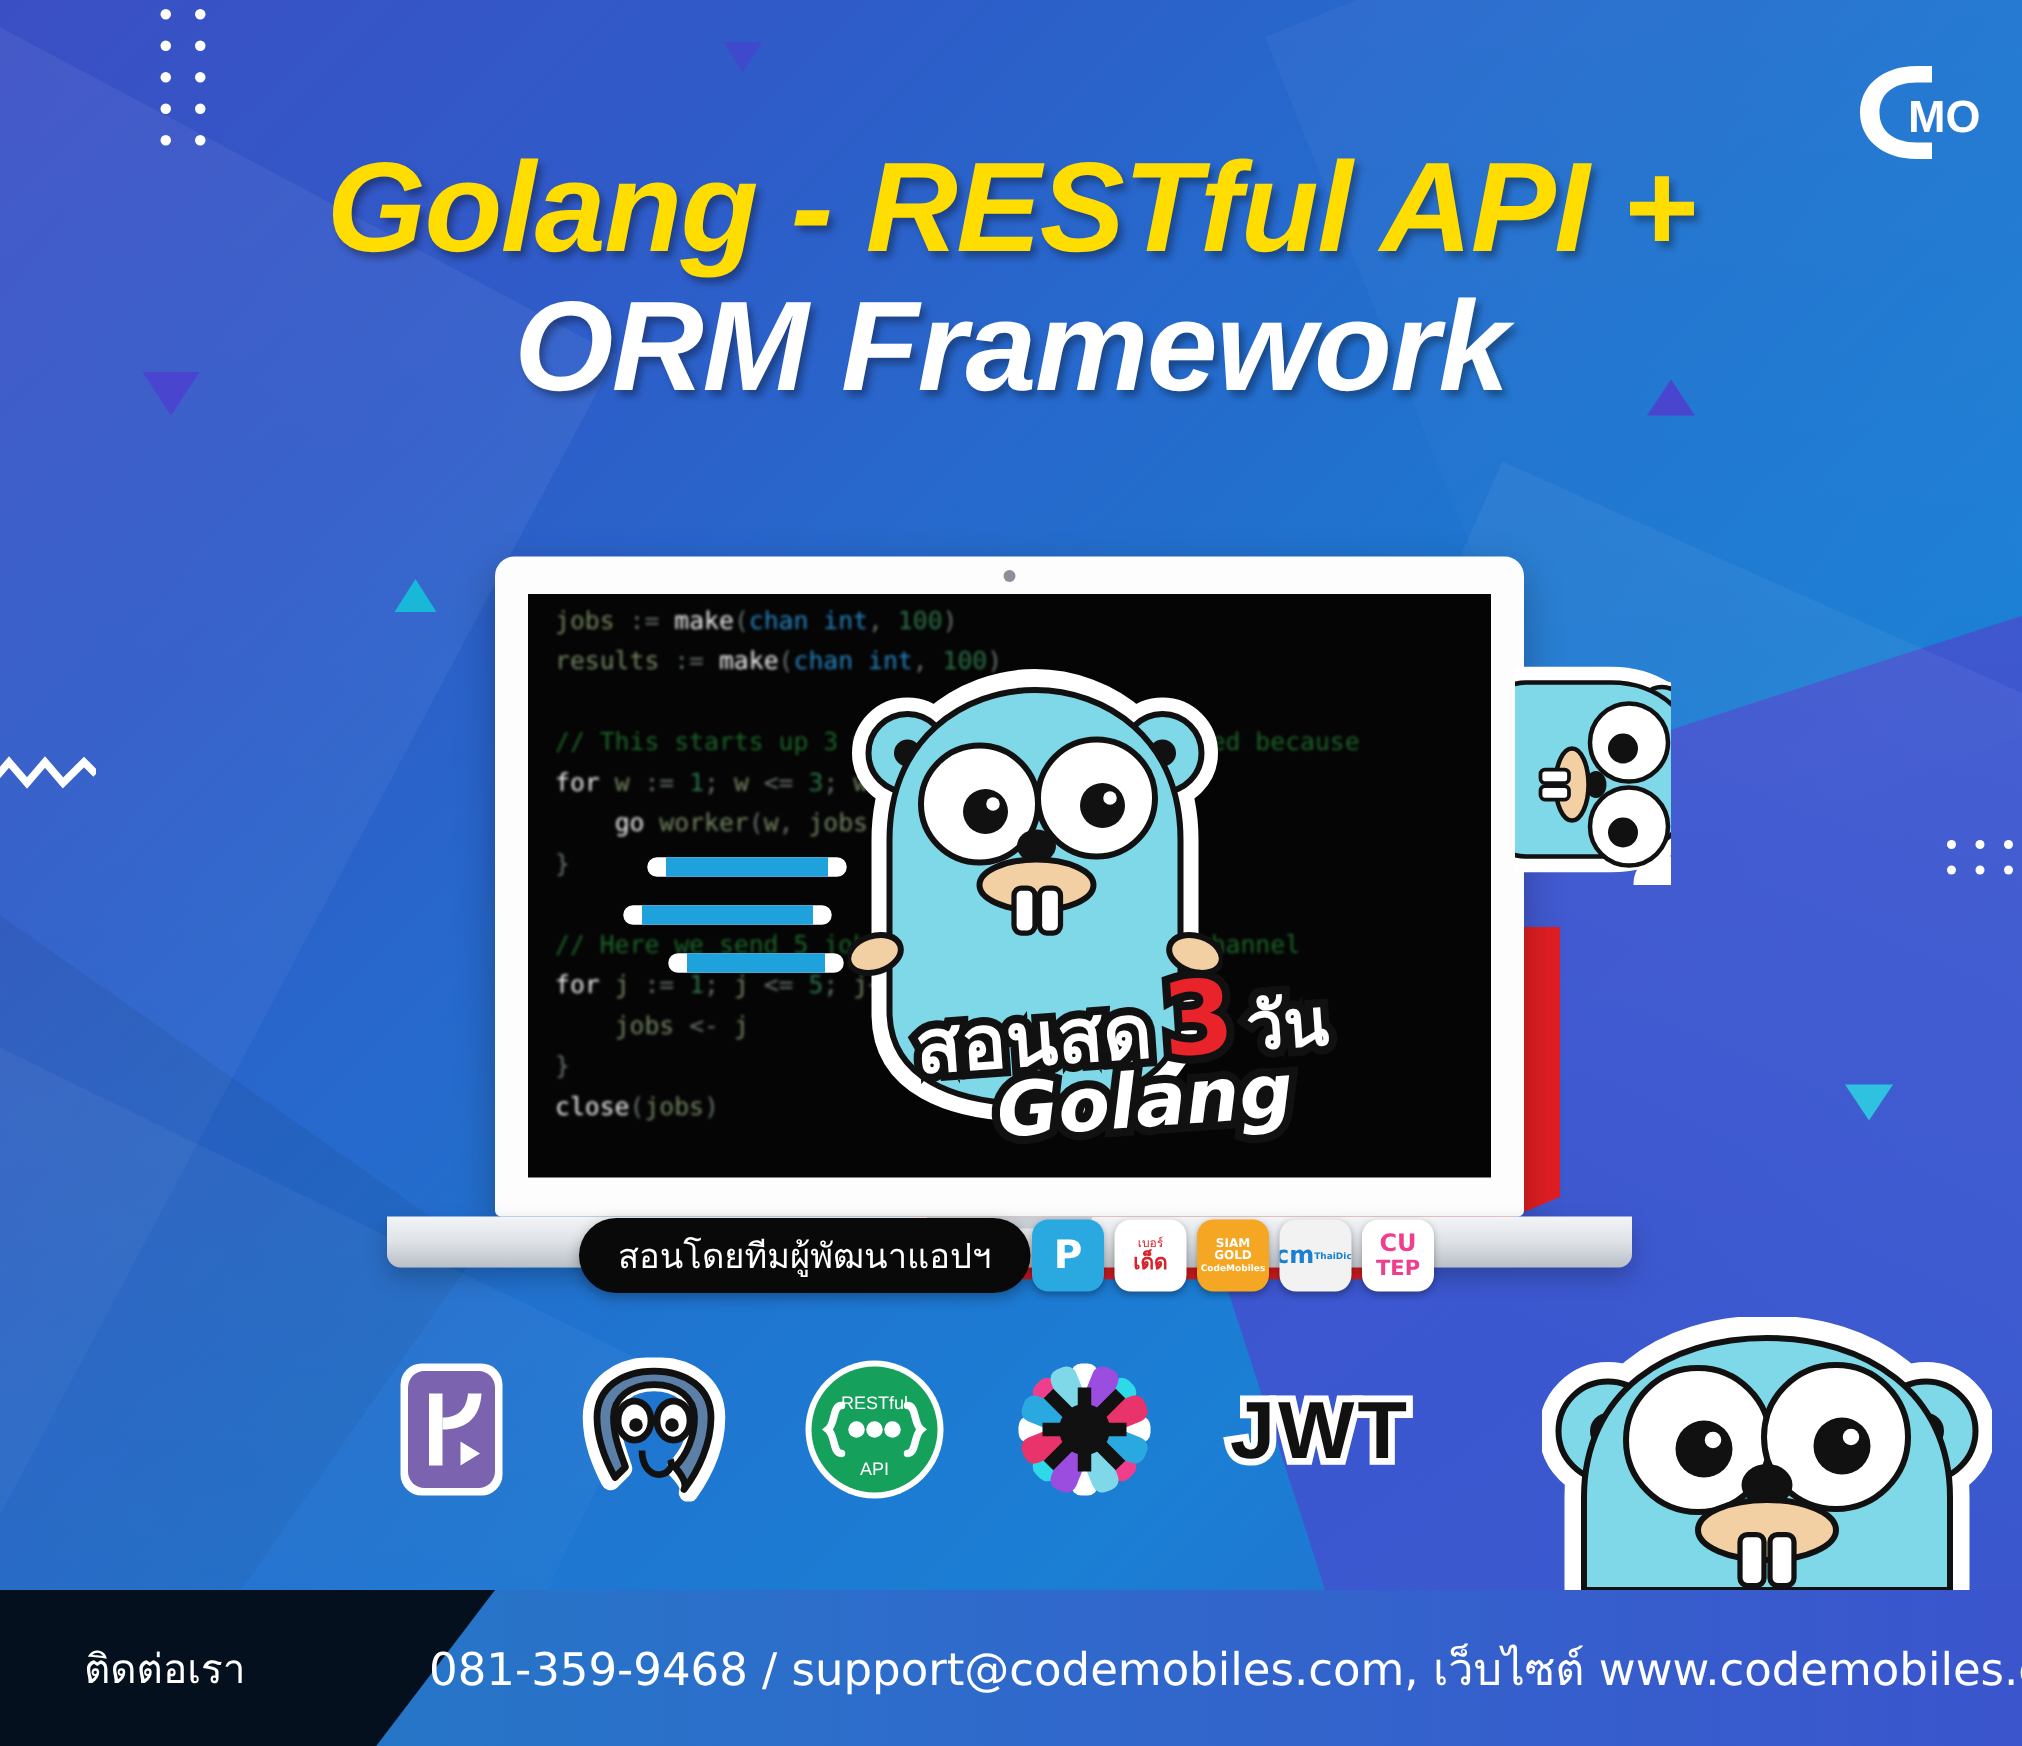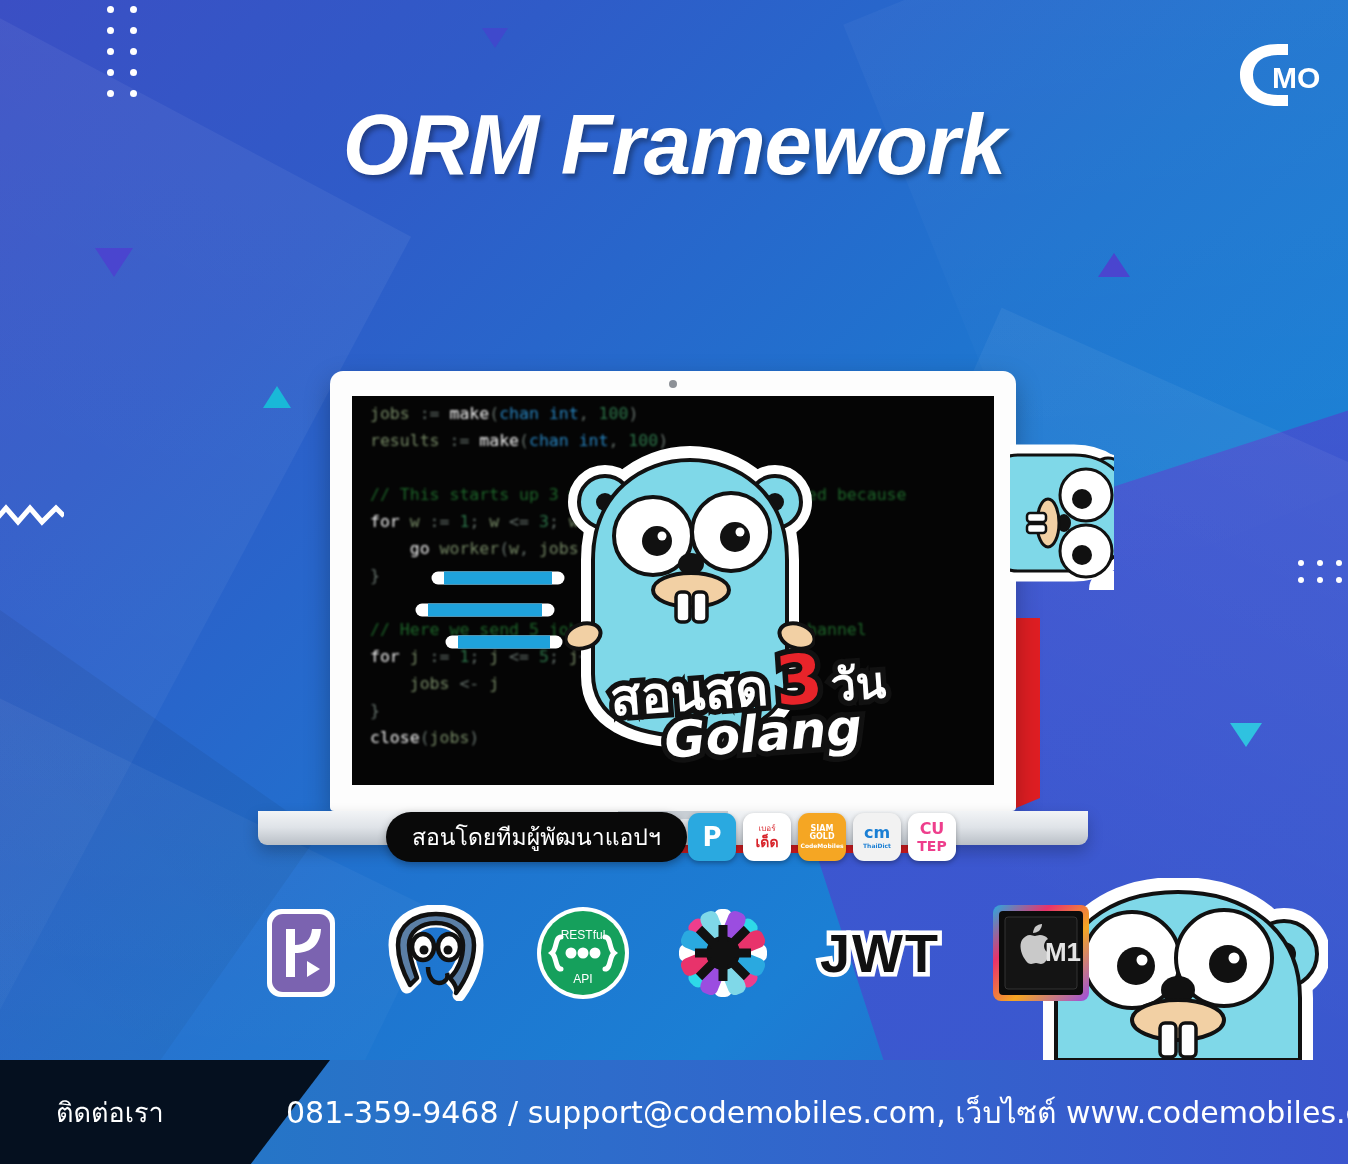--- a/index.html
+++ b/index.html
@@ -184,20 +184,21 @@
   <svg id="zigzag" viewBox="0 0 70 30">
     <polyline points="0,22 12,8 24,22 36,8 48,22 62,8 70,16" fill="none" stroke="#ffffff" stroke-width="5"></polyline>
   </svg>
 
   <svg id="cmo-logo" viewBox="0 0 96 74">
     <path d="M52 6 C28 6 14 20 14 37 C14 54 28 68 52 68 L62 68 L62 57 L52 57 C36 57 27 49 27 37 C27 25 36 17 52 17 L62 17 L62 6 Z" fill="#ffffff"></path>
     <text x="46" y="50" font-family="Liberation Sans, sans-serif" font-size="30" font-weight="bold" fill="#ffffff">MO</text>
   </svg>
 
   <div id="headline">
+    <div class="l1">Golang - RESTful API +</div>
     <div class="l2">ORM Framework</div>
   </div>
 
   <svg id="red-flag" viewBox="0 0 432 235">
     <path d="M10 0 L432 0 L432 180 L300 235 L0 235 Z" fill="#E01E23"></path>
   </svg>
 
   <div id="laptop">
     <div id="laptop-lid"></div>
     <div id="webcam"></div>
@@ -328,21 +329,21 @@
           <div style="color: rgb(216, 35, 42); font-weight: bold; font-size: 14px; margin-top: 2px; text-align: center;">เด็ด</div>
         </div>
       </div>
       <div class="app-ic" style="background: rgb(245, 166, 35);">
         <div style="display: flex; flex-direction: column; align-items: center; justify-content: center; line-height: 1; width: 100%; height: 100%;">
           <div style="color: rgb(255, 255, 255); font-weight: bold; font-size: 8px; text-align: center;">SIAM GOLD</div>
           <div style="color: rgb(255, 255, 255); font-weight: bold; font-size: 6px; margin-top: 2px; text-align: center;">CodeMobiles</div>
         </div>
       </div>
       <div class="app-ic" style="background: rgb(242, 242, 242);">
-        <div style="display: flex; flex-direction: column; align-items: center; justify-content: center; line-height: 1; width: 100%; height: 100%;">
+        <div style="display: flex; align-items: center; justify-content: center; line-height: 1; width: 100%; height: 100%;">
           <div style="color: rgb(27, 127, 212); font-weight: bold; font-size: 16px; text-align: center;">cm</div>
           <div style="color: rgb(27, 127, 212); font-weight: bold; font-size: 6px; margin-top: 2px; text-align: center;">ThaiDict</div>
         </div>
       </div>
       <div class="app-ic" style="background: rgb(255, 255, 255);">
         <div style="display: flex; flex-direction: column; align-items: center; justify-content: center; line-height: 1; width: 100%; height: 100%;">
           <div style="color: rgb(238, 62, 140); font-weight: bold; font-size: 16px; text-align: center;">CU</div>
           <div style="color: rgb(238, 62, 140); font-weight: bold; font-size: 14px; margin-top: 2px; text-align: center;">TEP</div>
         </div>
       </div>
@@ -408,38 +409,20 @@
         </g>
       </svg>
     </div>
 
     <div class="tech">
       <svg width="130" height="70" viewBox="0 0 130 70">
         <text x="65" y="54" text-anchor="middle" font-family="Liberation Sans, sans-serif" font-size="54" font-weight="bold" fill="#111" stroke="#fff" stroke-width="9" paint-order="stroke fill" letter-spacing="2">JWT</text>
       </svg>
     </div>
 
-    <div class="tech">
-      <svg width="100" height="100" viewBox="0 0 100 100">
-        <defs>
-          <linearGradient id="m1g" x1="0" y1="0" x2="1" y2="1">
-            <stop offset="0%" stop-color="#2AA9E0"></stop>
-              <stop offset="30%" stop-color="#E8336B"></stop>
-            <stop offset="60%" stop-color="#F5A623"></stop>
-              <stop offset="100%" stop-color="#9B4DE0"></stop>
-          </linearGradient>
-        </defs>
-        <rect x="2" y="2" width="96" height="96" rx="8" fill="url(#m1g)"></rect>
-        <rect x="8" y="8" width="84" height="84" rx="4" fill="#0c0c0c"></rect>
-        <rect x="14" y="14" width="72" height="72" rx="3" fill="#141414" stroke="#333" stroke-width="1"></rect>
-        <path d="M39 32 C36 32 33 34 31 37 C28 42 30 50 33 55 C35 58 37 61 40 61 C42 61 43 60 45 60 C47 60 48 61 50 61 C53 61 55 58 57 55 C58 53 59 51 59 51 C55 49 53 46 53 43 C53 40 55 37 57 36 C55 33 52 32 49 32 C47 32 45 33 44 33 C42 33 41 32 39 32 Z" fill="#c9c9c9"></path>
-        <path d="M48 28 C50 26 51 23 51 21 C49 21 46 22 44 24 C43 26 42 28 42 30 C44 30 46 29 48 28 Z" fill="#c9c9c9"></path>
-        <text x="72" y="58" text-anchor="middle" font-family="Liberation Sans, sans-serif" font-size="26" font-weight="bold" fill="#e4e4e4">M1</text>
-      </svg>
-    </div>
   </div>
 
   <div id="footer">
     <div id="footer-dark"></div>
     <div id="footer-contact">ติดต่อเรา</div>
     <div id="footer-info">081-359-9468 / support@codemobiles.com, เว็บไซต์ www.codemobiles.com</div>
   </div>
 
 </div>
 

